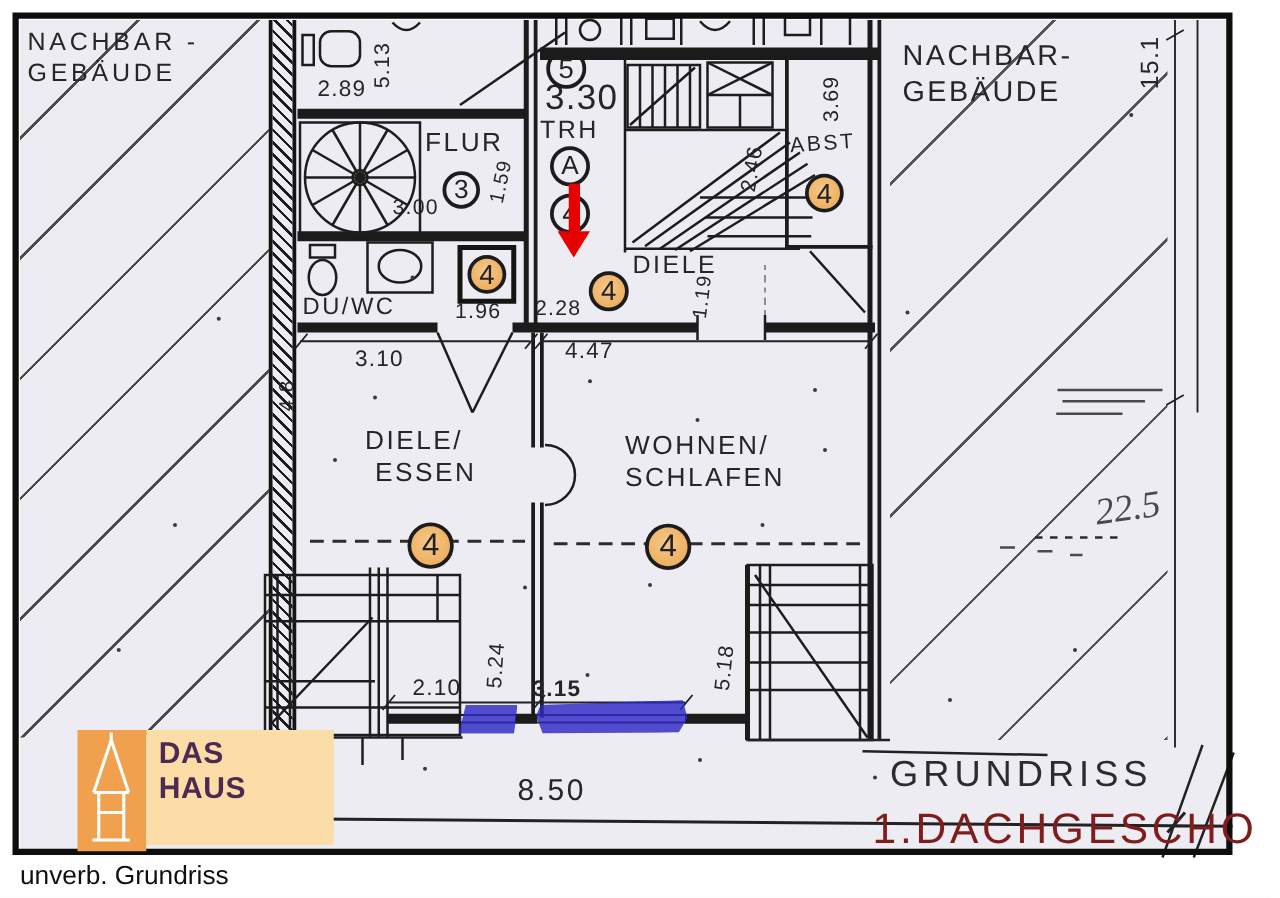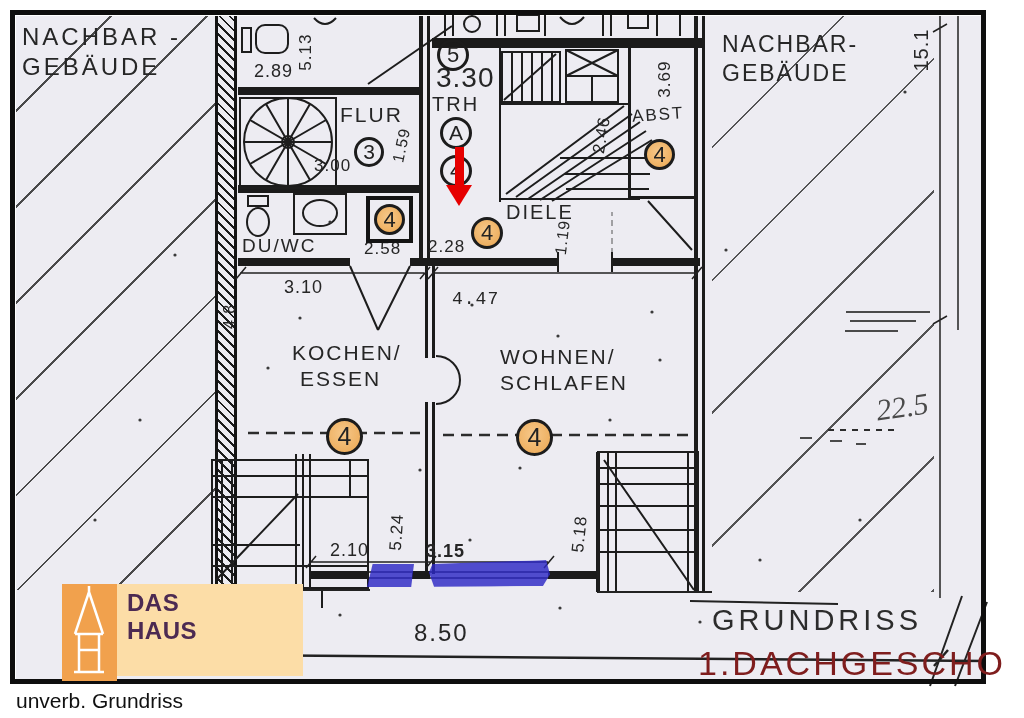--- a/index.html
+++ b/index.html
@@ -18,21 +18,21 @@
   .marker{position:absolute;border:3px solid #1c1c1c;border-radius:50%;display:flex;
           align-items:center;justify-content:center;color:#222;box-sizing:border-box;}
   .marker.orange{background:radial-gradient(circle at 45% 40%,#f6c88a 0%,#edad5c 80%);}
   .sq{position:absolute;border:4px solid #141414;box-sizing:border-box;}
   .arrow{left:445px;top:147px;width:28px;height:60px;}
   .arrow .stem{width:9px;height:38px;background:#e60000;margin:0 auto;}
   .arrow .head{width:0;height:0;border-left:13px solid transparent;border-right:13px solid transparent;
                border-top:21px solid #e60000;margin:0 auto;}
   .win{position:absolute;background:#2d28c5;opacity:.82;}
   .logo-square{left:62px;top:584px;width:55px;height:97px;background:#f1a14d;}
-  .logo-plate{left:117px;top:584px;width:186px;height:92px;background:#fcdda7;color:#4c2a52;
+  .logo-plate{left:117px;top:584px;width:150px;height:92px;background:#fcdda7;color:#4c2a52;
               font-weight:bold;font-size:24px;line-height:1.17;padding:5px 0 0 10px;
               box-sizing:border-box;letter-spacing:.5px;}
   .caption{left:16px;top:688px;font-size:21px;color:#101010;}
   .title1{left:712px;top:602px;font-size:29px;letter-spacing:4px;color:#2c2c2c;}
   .title2{left:698px;top:642px;font-size:34px;letter-spacing:3px;color:#7f1d1d;}
   .hand{font-family:"Liberation Serif",serif;font-style:italic;color:#4a4a4a;}
   svg{position:absolute;left:0;top:0;}
 </style>
 </head>
 <body>
@@ -148,55 +148,55 @@
         <circle cx="700" cy="622" r="1.6"></circle>
         <circle cx="905" cy="92" r="1.6"></circle>
       <circle cx="420" cy="470" r="1.6"></circle>
         <circle cx="652" cy="312" r="1.6"></circle>
         <circle cx="268" cy="368" r="1.6"></circle>
     </g>
   </svg>
 
   <div class="abs frame"></div>
 
-  <div class="txt" style="left:22px;top:22px;font-size:24px;letter-spacing:3px;">
+  <div class="txt" style="left:22px;top:22px;font-size:20px;letter-spacing:3px;">
     <div>NACHBAR -</div>
     <div>GEBÄUDE</div>
   </div>
   <div class="txt" style="left:722px;top:30px;font-size:23px;letter-spacing:2px;">
     <div>NACHBAR-</div>
     <div>GEBÄUDE</div>
   </div>
 
   <div class="txt room" style="left:340px;top:102px;font-size:21px;">FLUR</div>
   <div class="txt room" style="left:432px;top:92px;">TRH</div>
   <div class="txt room" style="left:242px;top:234px;font-size:19px;">DU/WC</div>
   <div class="txt room" style="left:632px;top:104px;font-size:17px;transform:rotate(-4deg);">ABST</div>
   <div class="txt room" style="left:506px;top:200px;">DIELE</div>
   <div class="txt room" style="left:292px;top:340px;font-size:21px;">
-    <div>KOCHEN/</div>
+    <div>DIELE/</div>
     <div style="margin-left:8px;">ESSEN</div>
   </div>
   <div class="txt room" style="left:500px;top:344px;font-size:21px;">
     <div>WOHNEN/</div>
     <div>SCHLAFEN</div>
   </div>
 
   <div class="txt dim" style="left:254px;top:60px;font-size:18px;">2.89</div>
   <div class="txt dim" style="left:283px;top:37px;width:46px;transform:rotate(-90deg);">5.13</div>
   <div class="txt dim" style="left:314px;top:155px;">3.00</div>
   <div class="txt dim" style="left:383px;top:134px;width:38px;transform:rotate(-78deg);font-size:16px;">1.59</div>
   <div class="txt dim" style="left:436px;top:60px;font-size:28px;">3.30</div>
   <div class="txt dim" style="left:581px;top:122px;width:42px;transform:rotate(-80deg);">2.46</div>
   <div class="txt dim" style="left:644px;top:66px;width:42px;transform:rotate(-90deg);">3.69</div>
-  <div class="txt dim" style="left:364px;top:238px;">2.58</div>
+  <div class="txt dim" style="left:364px;top:238px;">1.96</div>
   <div class="txt dim" style="left:428px;top:236px;">2.28</div>
   <div class="txt dim" style="left:544px;top:226px;width:38px;transform:rotate(-83deg);font-size:16px;">1.19</div>
   <div class="txt dim" style="left:284px;top:276px;font-size:18px;">3.10</div>
-  <div class="txt dim" style="left:452px;top:288px;font-size:18px;font-family:Liberation Mono, monospace;">4.47</div>
+  <div class="txt dim" style="left:452px;top:269px;font-size:18px;">4.47</div>
   <div class="txt dim" style="left:213px;top:302px;width:34px;transform:rotate(-90deg);font-size:16px;">4.8</div>
   <div class="txt dim" style="left:330px;top:539px;font-size:18px;">2.10</div>
   <div class="txt dim" style="left:374px;top:517px;width:46px;transform:rotate(-86deg);">5.24</div>
   <div class="txt dim" style="left:426px;top:540px;font-size:18px;font-weight:bold;">3.15</div>
   <div class="txt dim" style="left:557px;top:519px;width:46px;transform:rotate(-84deg);">5.18</div>
   <div class="txt dim" style="left:414px;top:618px;font-size:24px;letter-spacing:2px;">8.50</div>
   <div class="txt dim" style="left:894px;top:32px;width:54px;transform:rotate(-90deg);font-size:20px;">15.1</div>
   <div class="txt hand" style="left:876px;top:388px;font-size:30px;transform:rotate(-8deg);">22.5</div>
 
   <div class="marker" style="left:437px;top:39px;width:32px;height:32px;font-size:22px;">5</div>

